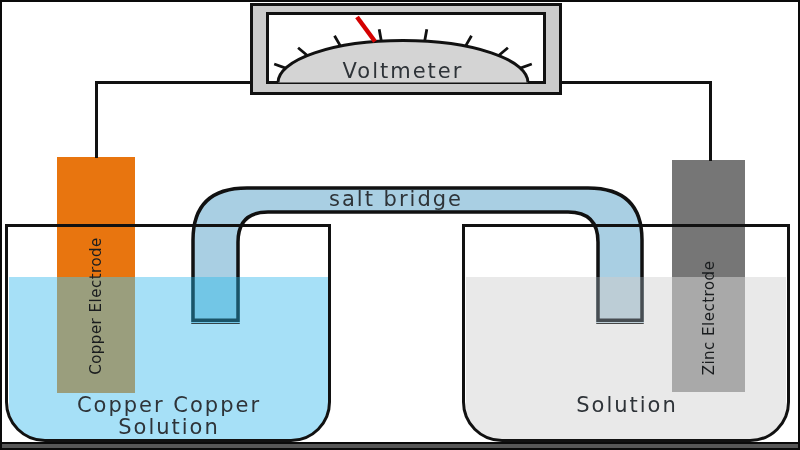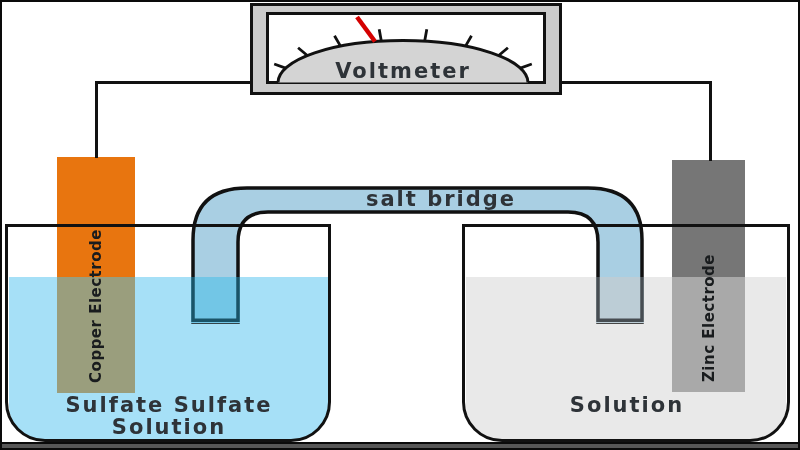--- a/index.html
+++ b/index.html
@@ -3,21 +3,20 @@
 <meta charset="utf-8">
 <style>
   html, body { margin: 0; padding: 0; background: #ffffff; }
   .stage {
     position: relative;
     width: 800px;
     height: 450px;
     overflow: hidden;
     background: #ffffff;
     font-family: "DejaVu Sans", sans-serif;
-    font-weight: bold;
   }
   .stage * { box-sizing: border-box; }
   .abs { position: absolute; }
 
   
   .liquid-left {
     left: 9px; top: 277px; width: 319px; height: 163px;
     background: var(--copper-solution, #a6e0f7);
     border-radius: 0 0 34px 34px;
   }
@@ -49,21 +48,21 @@
   .wire-rh { left: 560px; top: 81px; width: 151px; height: 2.5px; }
   .wire-rv { left: 709px; top: 81px; width: 2.5px; height: 80px; }
 
   
   .saltbridge-svg { left: 180px; top: 180px; width: 470px; height: 148px; }
   .voltmeter-svg  { left: 240px; top: 0;     width: 330px; height: 100px; }
 
   
   .label { color: var(--label-text, #2e3338); white-space: nowrap; }
   .salt-bridge-label {
-    left: 441px; top: 199px;
+    left: 396px; top: 199px;
     transform: translate(-50%, -50%);
     font-size: 21px; letter-spacing: 2px;
   }
   .electrode-label {
     font-size: 15px; letter-spacing: 0.5px; color: #191c1e;
     transform: translate(-50%, -50%) rotate(-90deg);
   }
   .copper-electrode-label { left: 96px;  top: 306px; }
   .zinc-electrode-label   { left: 709px; top: 318px; }
   .solution-label {
@@ -125,21 +124,21 @@
     <text x="403" y="78" text-anchor="middle" style="font-family:'DejaVu Sans',sans-serif; font-size:21px; letter-spacing:2px; fill:var(--label-text,#2e3338);">Voltmeter</text>
   </svg>
 
   <div class="abs label salt-bridge-label">salt bridge</div>
 
   <div class="abs label electrode-label copper-electrode-label">Copper Electrode</div>
 
   <div class="abs label electrode-label zinc-electrode-label">Zinc Electrode</div>
 
   <div class="abs label solution-label copper-solution-label">
-    <span style="display:block;">Sulfate Sulfate</span>
+    <span style="display:block;">Copper Copper</span>
     <span style="display:block;">Solution</span>
   </div>
 
   <div class="abs label solution-label zinc-solution-label">
     <span style="display:block;">Solution</span>
   </div>
 
   <div class="abs table-strip"></div>
   <div class="abs image-border"></div>
 

